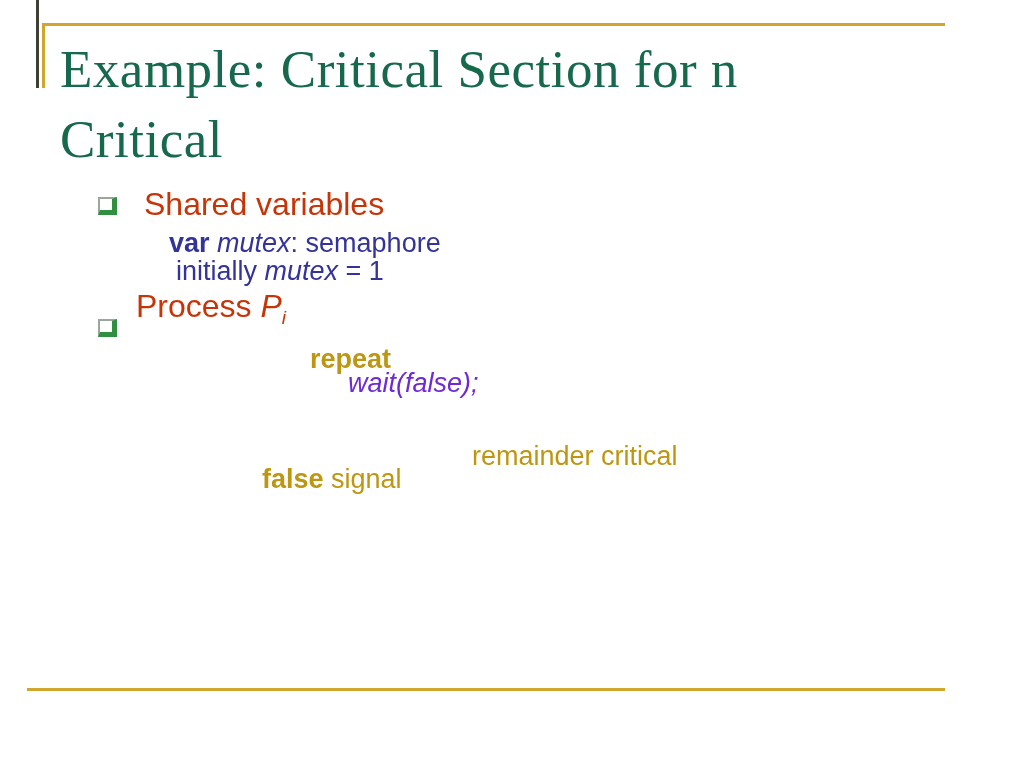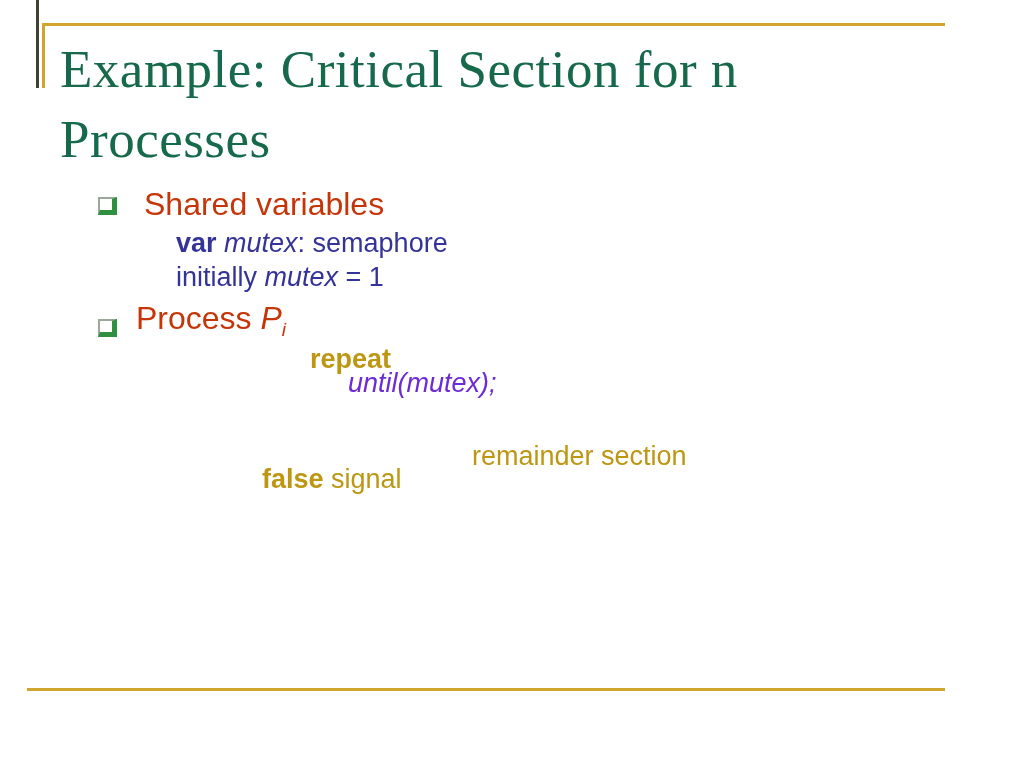--- a/index.html
+++ b/index.html
@@ -36,23 +36,23 @@
   .bsq1{left:98px;top:197px;}
   .bsq2{left:98px;top:319px;}
 
   .line{position:absolute;white-space:nowrap;line-height:1.15;}
   .h-bullet{font-size:32px;color:var(--bullet-red,#c63508);}
   .navy{font-size:27px;color:var(--code-navy,#333399);}
   .violet{font-size:27px;color:var(--code-violet,#6d2bd6);font-style:italic;}
   .gold{font-size:27px;color:var(--text-gold,#bd9612);}
 
   .pos-shared{left:136px;top:186px;margin-left:8px;}
-  .pos-process{left:136px;top:300px;}
-  .pos-var{left:176px;top:228px;text-align:right;}
-  .pos-init{left:176px;top:262px;}
+  .pos-process{left:136px;top:288px;}
+  .pos-var{left:169px;top:228px;text-align:right;}
+  .pos-init{left:176px;top:256px;}
   .pos-repeat{left:262px;top:344px;margin-left:48px;}
   .pos-wait{left:348px;top:368px;}
   .pos-critical{left:472px;top:394px;}
   .pos-signal{left:344px;top:418px;}
   .pos-remainder{left:472px;top:441px;}
   .pos-until{left:262px;top:464px;}
 
   .b{font-weight:bold;}
   .i{font-style:italic;}
   sub.pi{font-size:19px;font-style:italic;line-height:0;}
@@ -63,40 +63,40 @@
 <div class="slide">
 
   <div class="tick-dark"></div>
   <div class="rule-top"></div>
   <div class="rule-left"></div>
   <div class="red-sq"></div>
   <div class="rule-bottom"></div>
 
   <div class="title">
     <div>Example: Critical Section for n</div>
-    <div>Processes</div>
+    <div>Critical</div>
   </div>
 
   <span class="bullet-sq bsq1"></span>
   <div class="line h-bullet pos-shared">
     <span>Shared variables</span>
   </div>
 
   <div class="line navy pos-var">
     <span class="b">var</span><span class="i"> mutex</span><span>: semaphore</span>
   </div>
   <div class="line navy pos-init">
     <span>initially </span><span class="i">mutex</span><span> = 1</span>
   </div>
 
   <span class="bullet-sq bsq2"></span>
   <div class="line h-bullet pos-process">
     <span>Process </span><span class="i">P</span><sub class="pi">i</sub>
   </div>
 
   <div class="line gold b pos-repeat">repeat</div>
-  <div class="line violet pos-wait">until(mutex);</div>
-  <div class="line gold pos-remainder">remainder section</div>
+  <div class="line violet pos-wait">wait(false);</div>
+  <div class="line gold pos-remainder">remainder critical</div>
   <div class="line gold pos-until">
     <span class="b">false</span><span> signal</span>
   </div>
 
 </div>
 
 </body></html>

